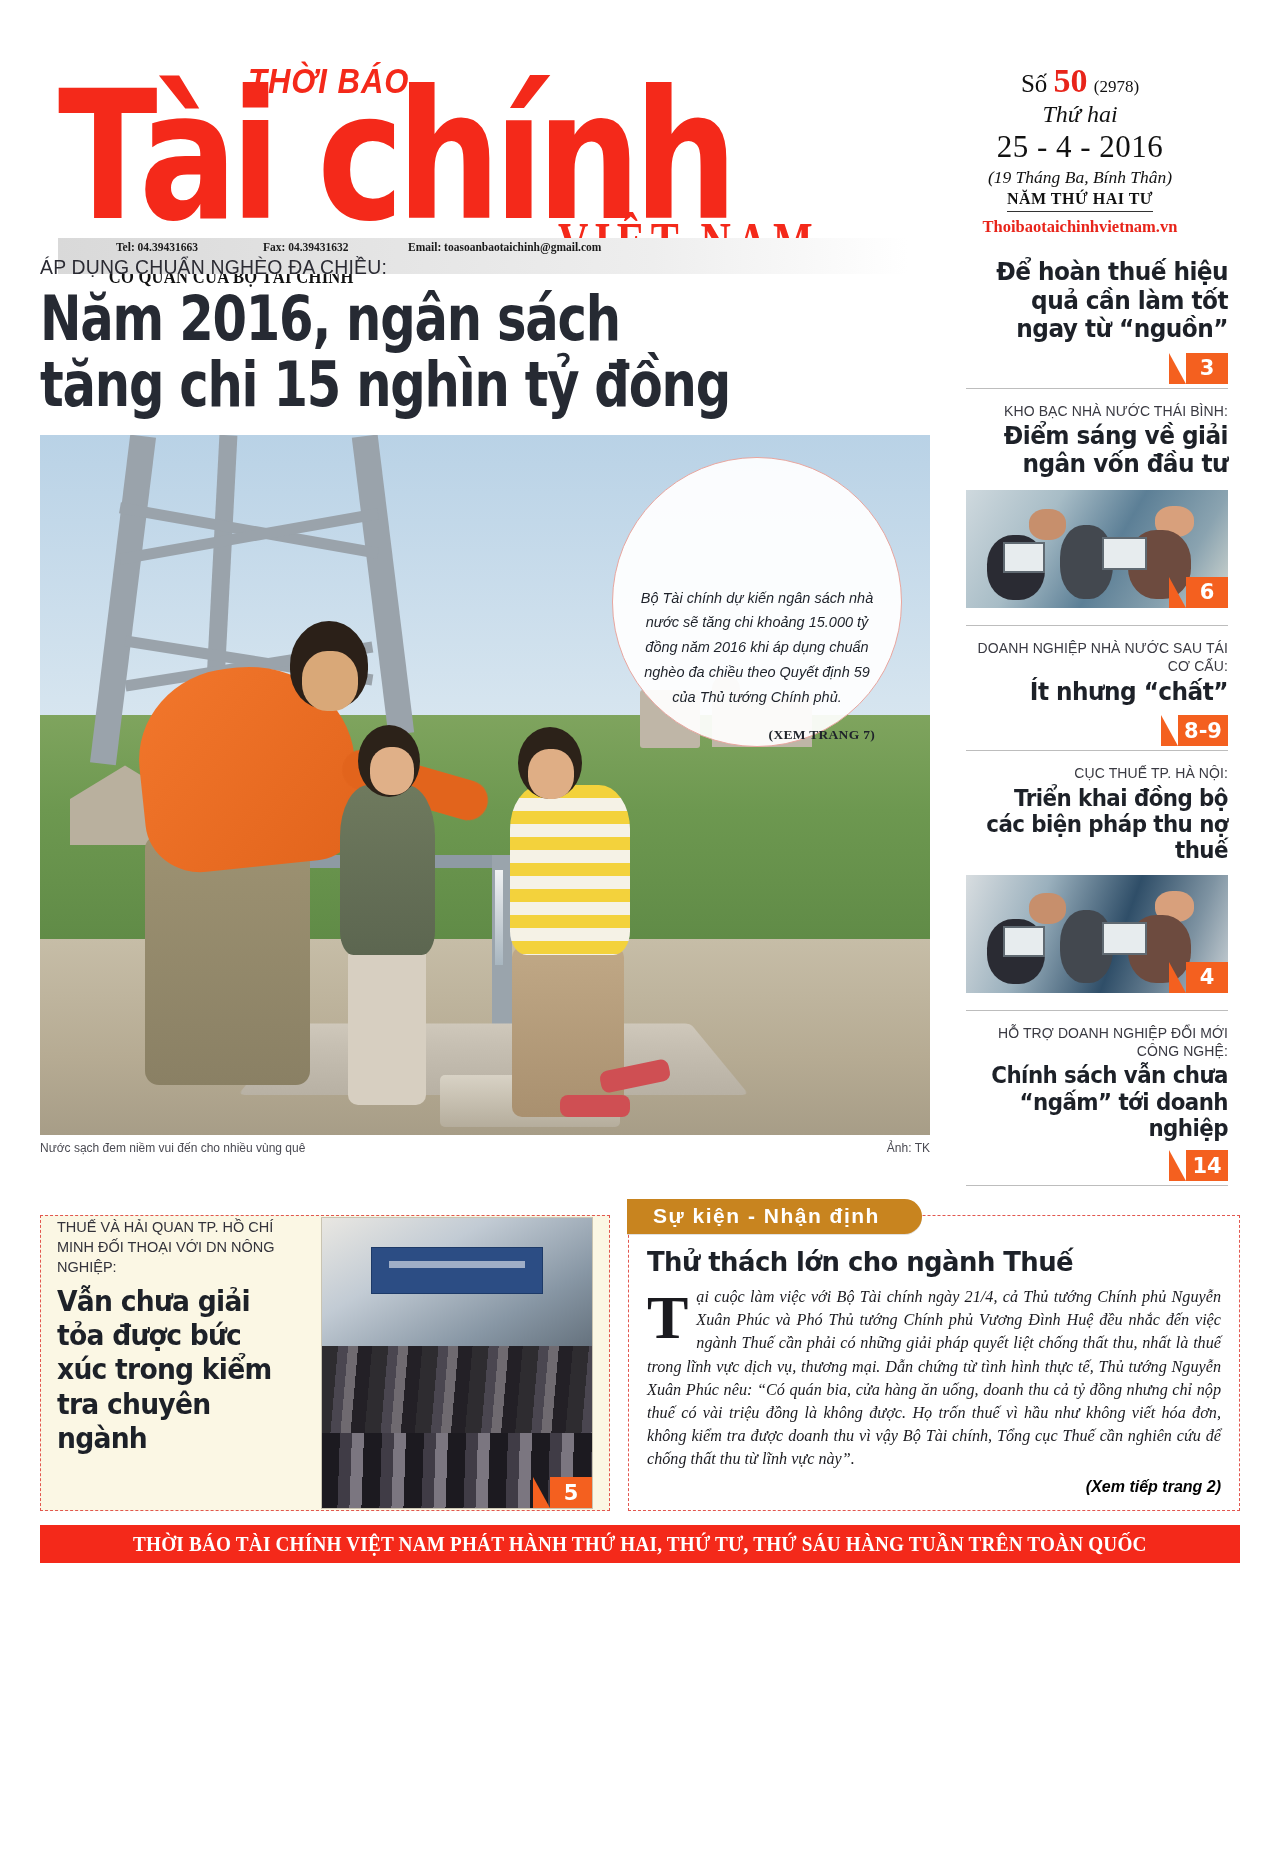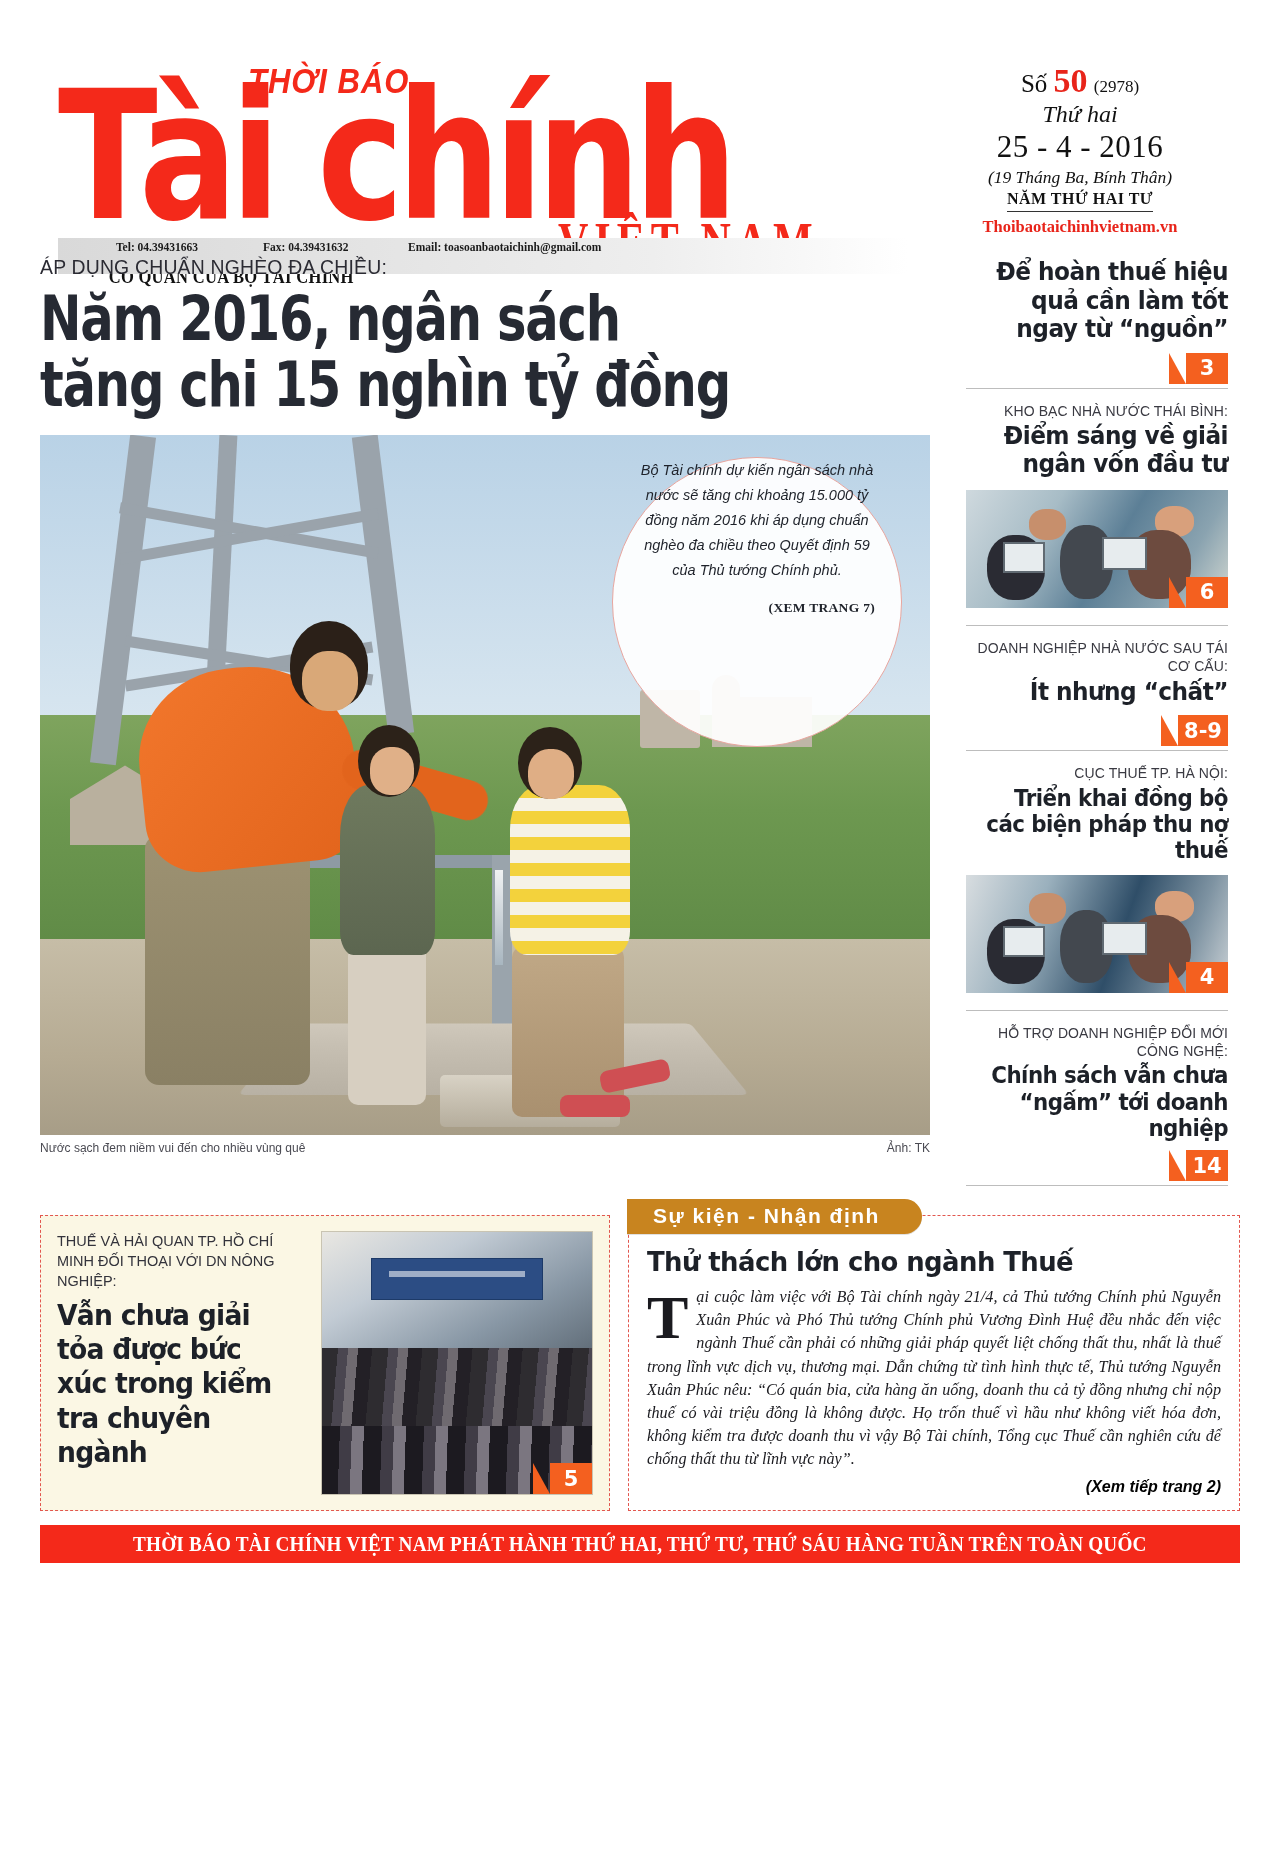--- a/index.html
+++ b/index.html
@@ -163,21 +163,21 @@
   .b2 { left: 672px; top: 240px; width: 28px; height: 72px; border-radius: 14px 14px 0 0; }
   .b3 { left: 700px; top: 262px; width: 72px; height: 50px; }
   .hut { position: absolute; left: 30px; top: 330px; width: 110px; height: 80px;
     background: #b9b09e; clip-path: polygon(50% 0,100% 42%,100% 100%,0 100%,0 42%); }
 
   .callout {
     position: absolute; right: 28px; top: 22px;
     width: 290px; height: 290px; border-radius: 50%;
     background: rgba(255,255,255,0.93);
     border: 1px solid #e8a59e;
-    display: flex; flex-direction: column; justify-content: flex-start;
+    display: flex; flex-direction: column; justify-content: flex-end;
     padding: 0 26px;
   }
   .callout p {
     font-family: "Liberation Sans", sans-serif;
     font-size: 14.5px; line-height: 1.72; font-style: italic;
     color: #1e222a; text-align: center;
   }
   .callout .xem {
     font-family: "Liberation Serif", serif;
     font-weight: bold; font-style: normal; font-size: 13.5px;
@@ -229,21 +229,21 @@
   .m1 { left: 14%; top: 44%; width: 16%; height: 26%; }
   .m2 { left: 52%; top: 40%; width: 17%; height: 28%; }
   .side-photo .pagetag-abs {
     position: absolute; right: 0; bottom: 0;
   }
 
   
   .bottom { display: flex; gap: 18px; margin-top: 16px; }
   .box-left {
     width: 570px; border: 1.5px dashed #e2574f; background: #fbf7e4;
-    padding: 15px 16px; display: flex; gap: 14px; position: relative;
+    padding: 1px 16px; display: flex; gap: 14px; position: relative;
   }
   .bl-text { width: 250px; }
   .bl-kicker {
     font-family: "Liberation Sans", sans-serif;
     font-size: 14.5px; color: #33333b; line-height: 1.38;
   }
   .bl-title {
     font-family: "DejaVu Sans", sans-serif; font-weight: bold;
     font-size: 28px; line-height: 1.22; color: #1d2128;
     margin-top: 8px; letter-spacing: -0.8px;

